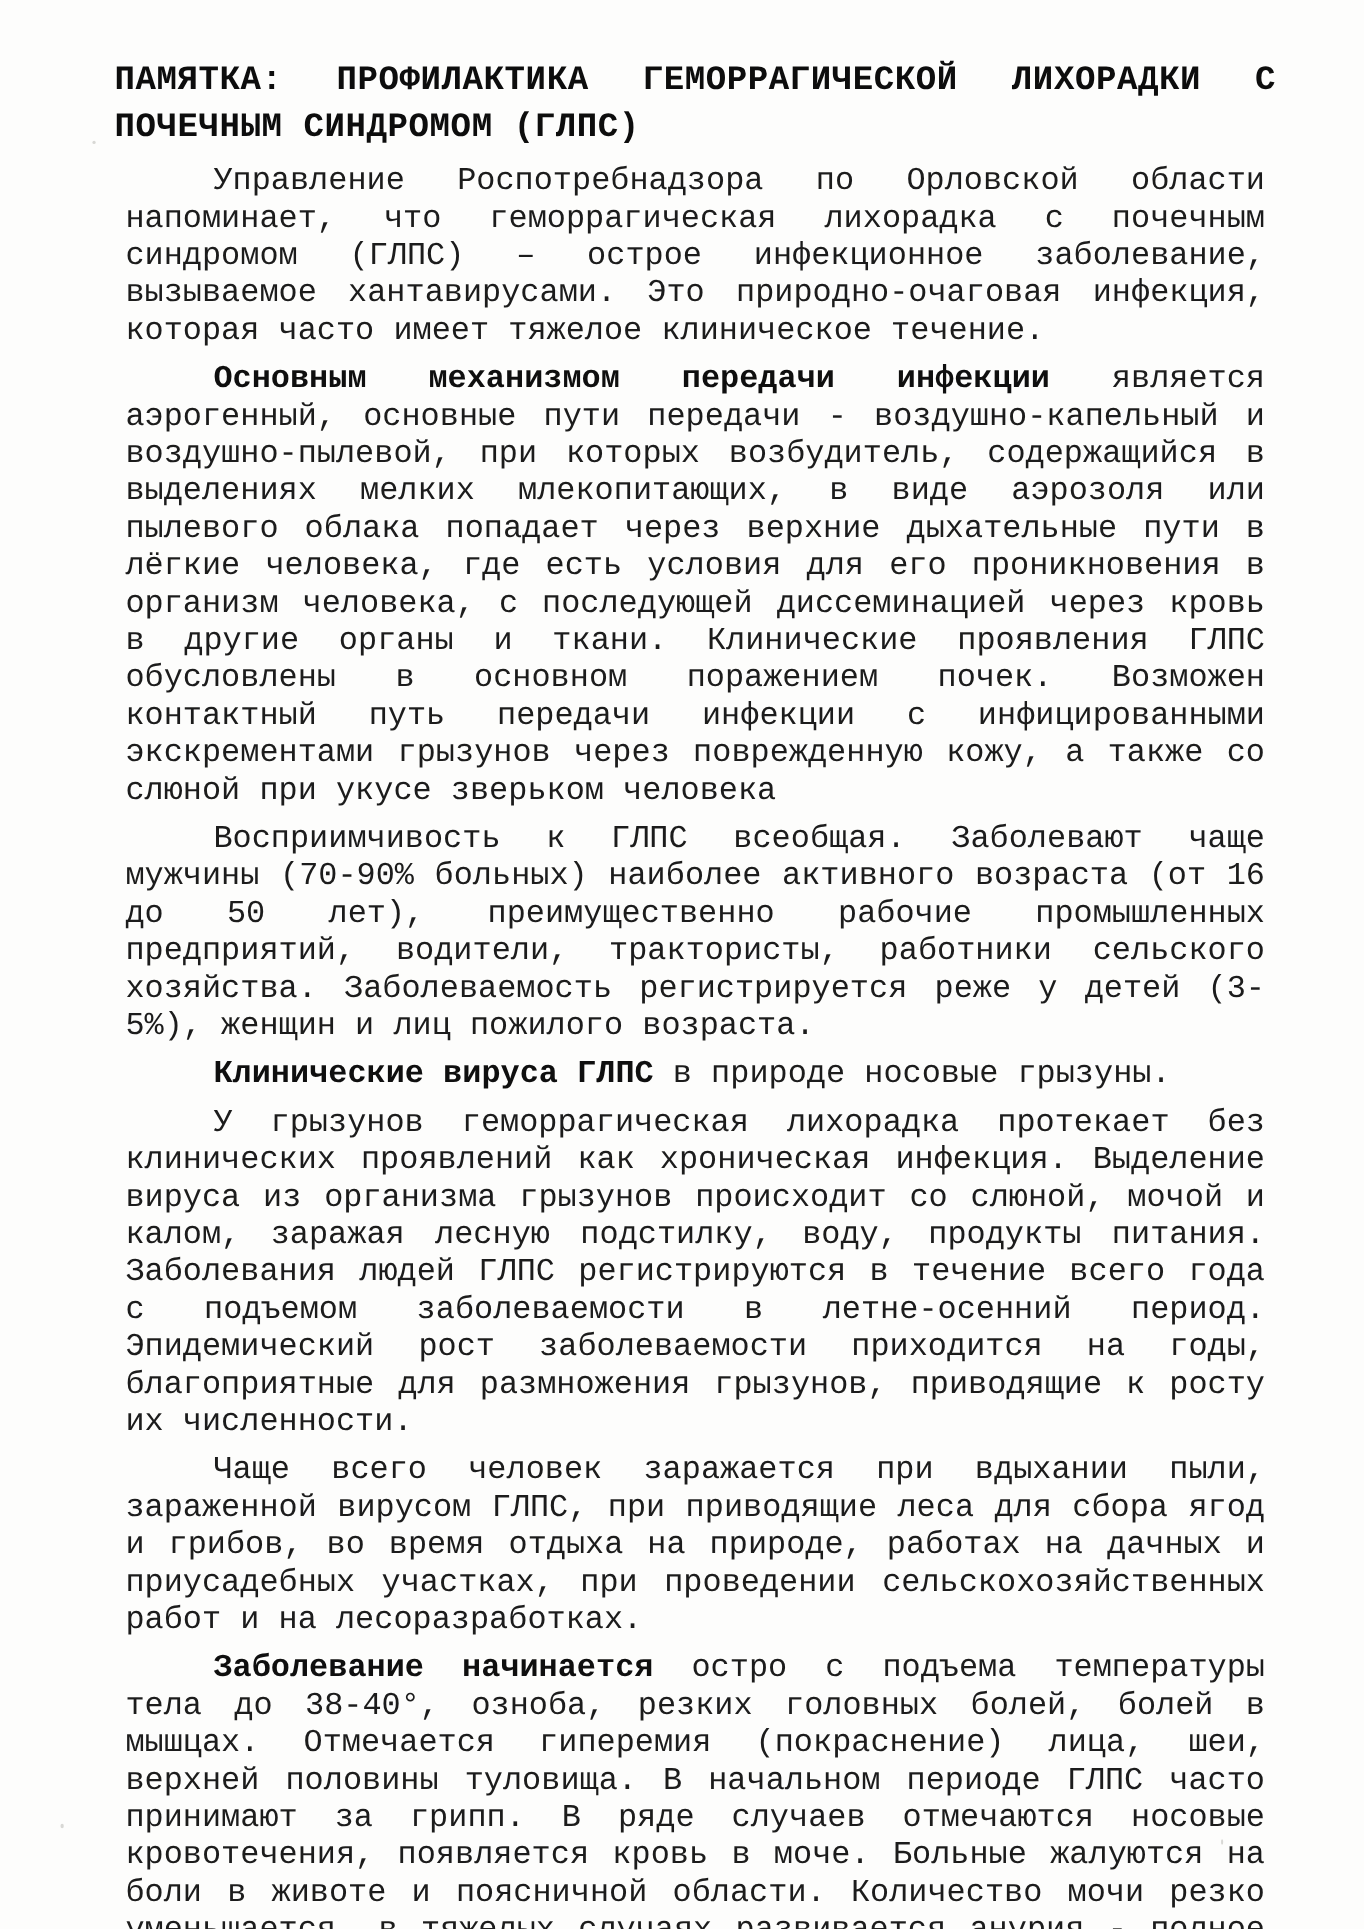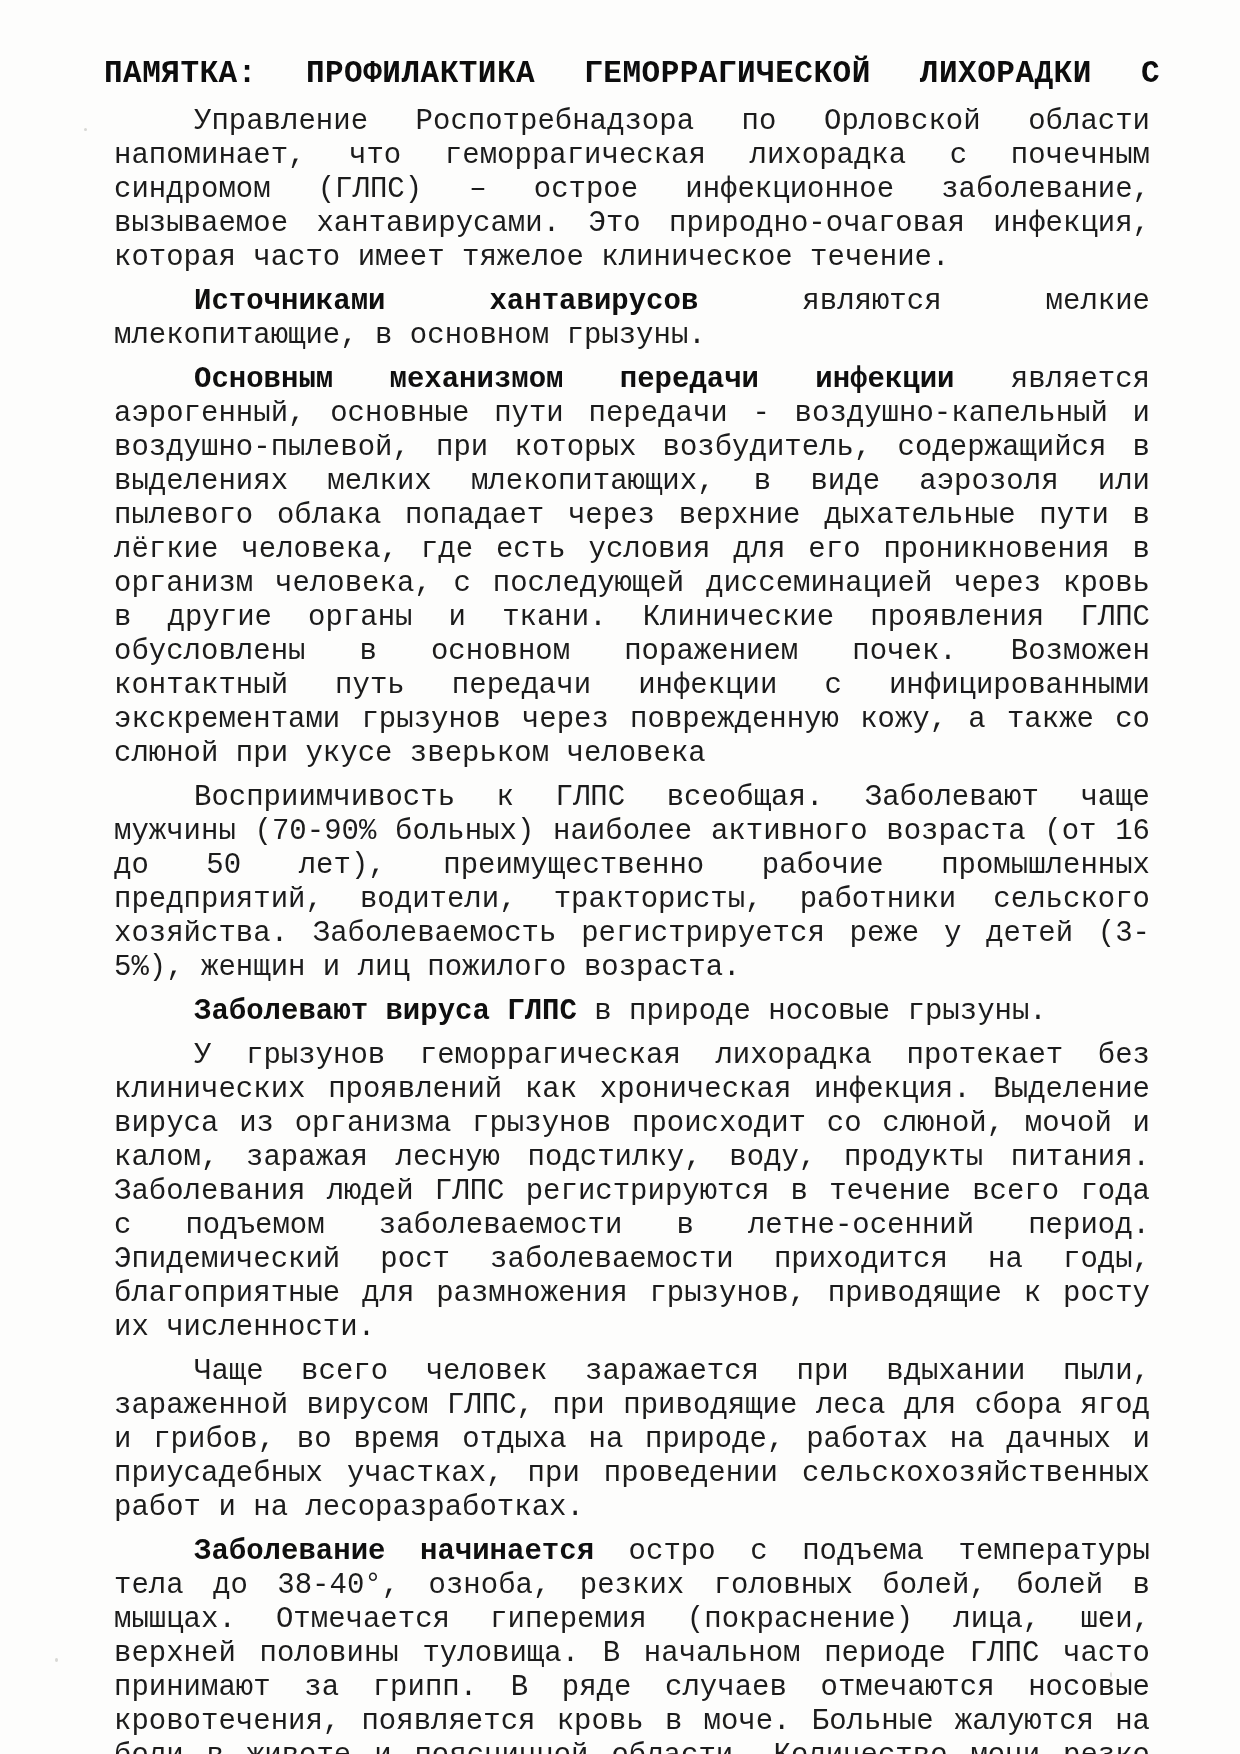--- a/index.html
+++ b/index.html
@@ -55,34 +55,34 @@
     opacity: 0.55;
   }
 </style>
 </head>
 <body>
 
 <div class="page">
 
   <h1 class="doc-title">
     <span class="title-line first">ПАМЯТКА: ПРОФИЛАКТИКА ГЕМОРРАГИЧЕСКОЙ ЛИХОРАДКИ С</span>
+    <span class="title-line">ПОЧЕЧНЫМ СИНДРОМОМ (ГЛПС)</span>
   </h1>
 
   <div class="doc-body">
   <p class="para"><span class="rest">Управление Роспотребнадзора по Орловской области напоминает, что геморрагическая лихорадка с почечным синдромом (ГЛПС) – острое инфекционное заболевание, вызываемое хантавирусами. Это природно-очаговая инфекция, которая часто имеет тяжелое клиническое течение.</span></p>
 
-  <p class="para"><b class="lead">Источниками хантавирусов</b><span class="rest"> являются мелкие млекопитающие, в основном грызуны.</span></p>
 
   <p class="para"><b class="lead">Основным механизмом передачи инфекции</b><span class="rest"> является аэрогенный, основные пути передачи - воздушно-капельный и воздушно-пылевой, при которых возбудитель, содержащийся в выделениях мелких млекопитающих, в виде аэрозоля или пылевого облака попадает через верхние дыхательные пути в лёгкие человека, где есть условия для его проникновения в организм человека, с последующей диссеминацией через кровь в другие органы и ткани. Клинические проявления ГЛПС обусловлены в основном поражением почек. Возможен контактный путь передачи инфекции с инфицированными экскрементами грызунов через поврежденную кожу, а также со слюной при укусе зверьком человека</span></p>
 
 
 
   <p class="para"><span class="rest">Восприимчивость к ГЛПС всеобщая. Заболевают чаще мужчины (70-90% больных) наиболее активного возраста (от 16 до 50 лет), преимущественно рабочие промышленных предприятий, водители, трактористы, работники сельского хозяйства. Заболеваемость регистрируется реже у детей (3-5%), женщин и лиц пожилого возраста.</span></p>
 
-  <p class="para"><b class="lead">Заболевают вируса ГЛПС</b><span class="rest"> в природе носовые грызуны.</span></p>
+  <p class="para"><b class="lead">Клинические вируса ГЛПС</b><span class="rest"> в природе носовые грызуны.</span></p>
 
   <p class="para"><span class="rest">У грызунов геморрагическая лихорадка протекает без клинических проявлений как хроническая инфекция. Выделение вируса из организма грызунов происходит со слюной, мочой и калом, заражая лесную подстилку, воду, продукты питания. Заболевания людей ГЛПС регистрируются в течение всего года с подъемом заболеваемости в летне-осенний период. Эпидемический рост заболеваемости приходится на годы, благоприятные для размножения грызунов, приводящие к росту их численности.</span></p>
 
   <p class="para"><span class="rest">Чаще всего человек заражается при вдыхании пыли, зараженной вирусом ГЛПС, при приводящие леса для сбора ягод и грибов, во время отдыха на природе, работах на дачных и приусадебных участках, при проведении сельскохозяйственных работ и на лесоразработках.</span></p>
 
   <p class="para"><b class="lead">Заболевание начинается</b><span class="rest"> остро с подъема температуры тела до 38-40°, озноба, резких головных болей, болей в мышцах. Отмечается гиперемия (покраснение) лица, шеи, верхней половины туловища. В начальном периоде ГЛПС часто принимают за грипп. В ряде случаев отмечаются носовые кровотечения, появляется кровь в моче. Больные жалуются на боли в животе и поясничной области. Количество мочи резко уменьшается, в тяжелых случаях развивается анурия - полное прекращение выделения мочи. Учитывая серьезность клинических проявлений и тяжесть заболевания, лечение больных ГЛПС должно</span></p>
 </div>
 
   <span class="speck" style="left:84px; top:128px; width:3px; height:3px;"></span>
   <span class="speck" style="left:55px; top:1658px; width:3px; height:4px;"></span>

